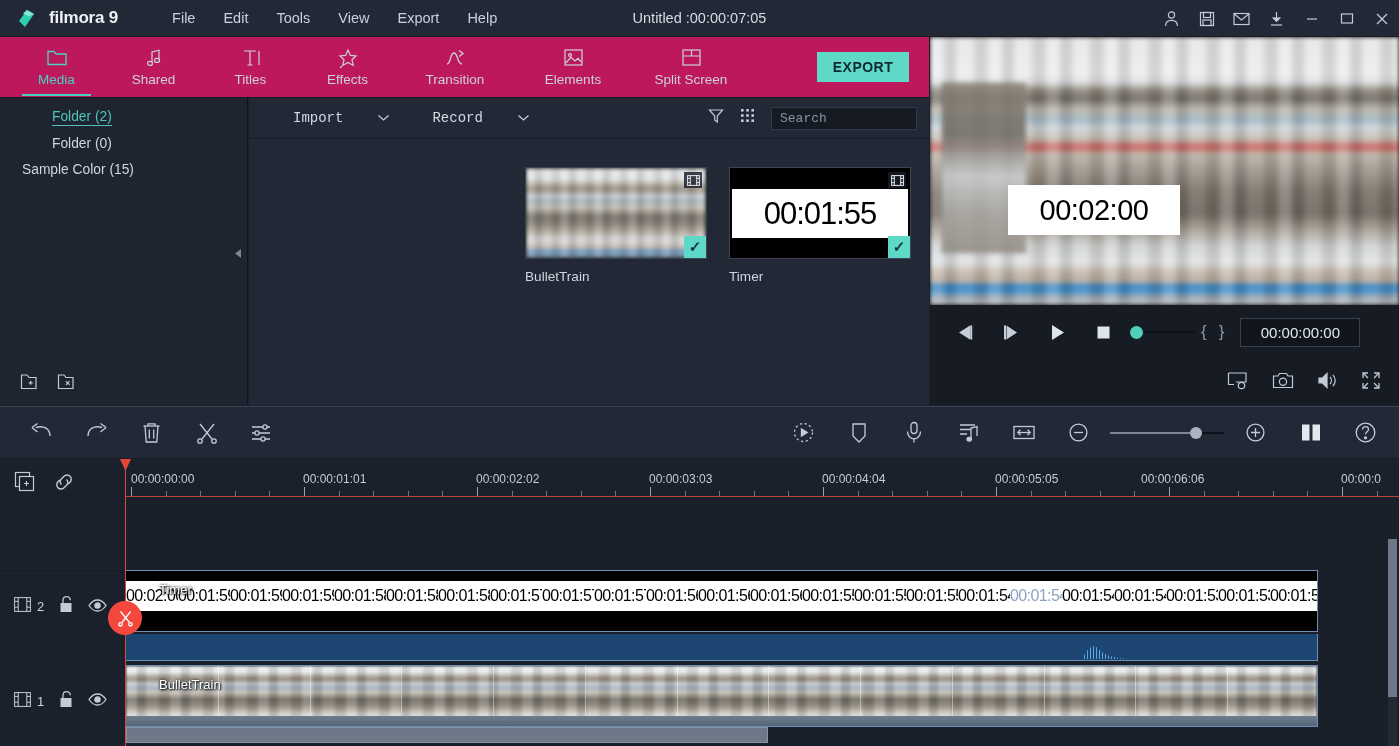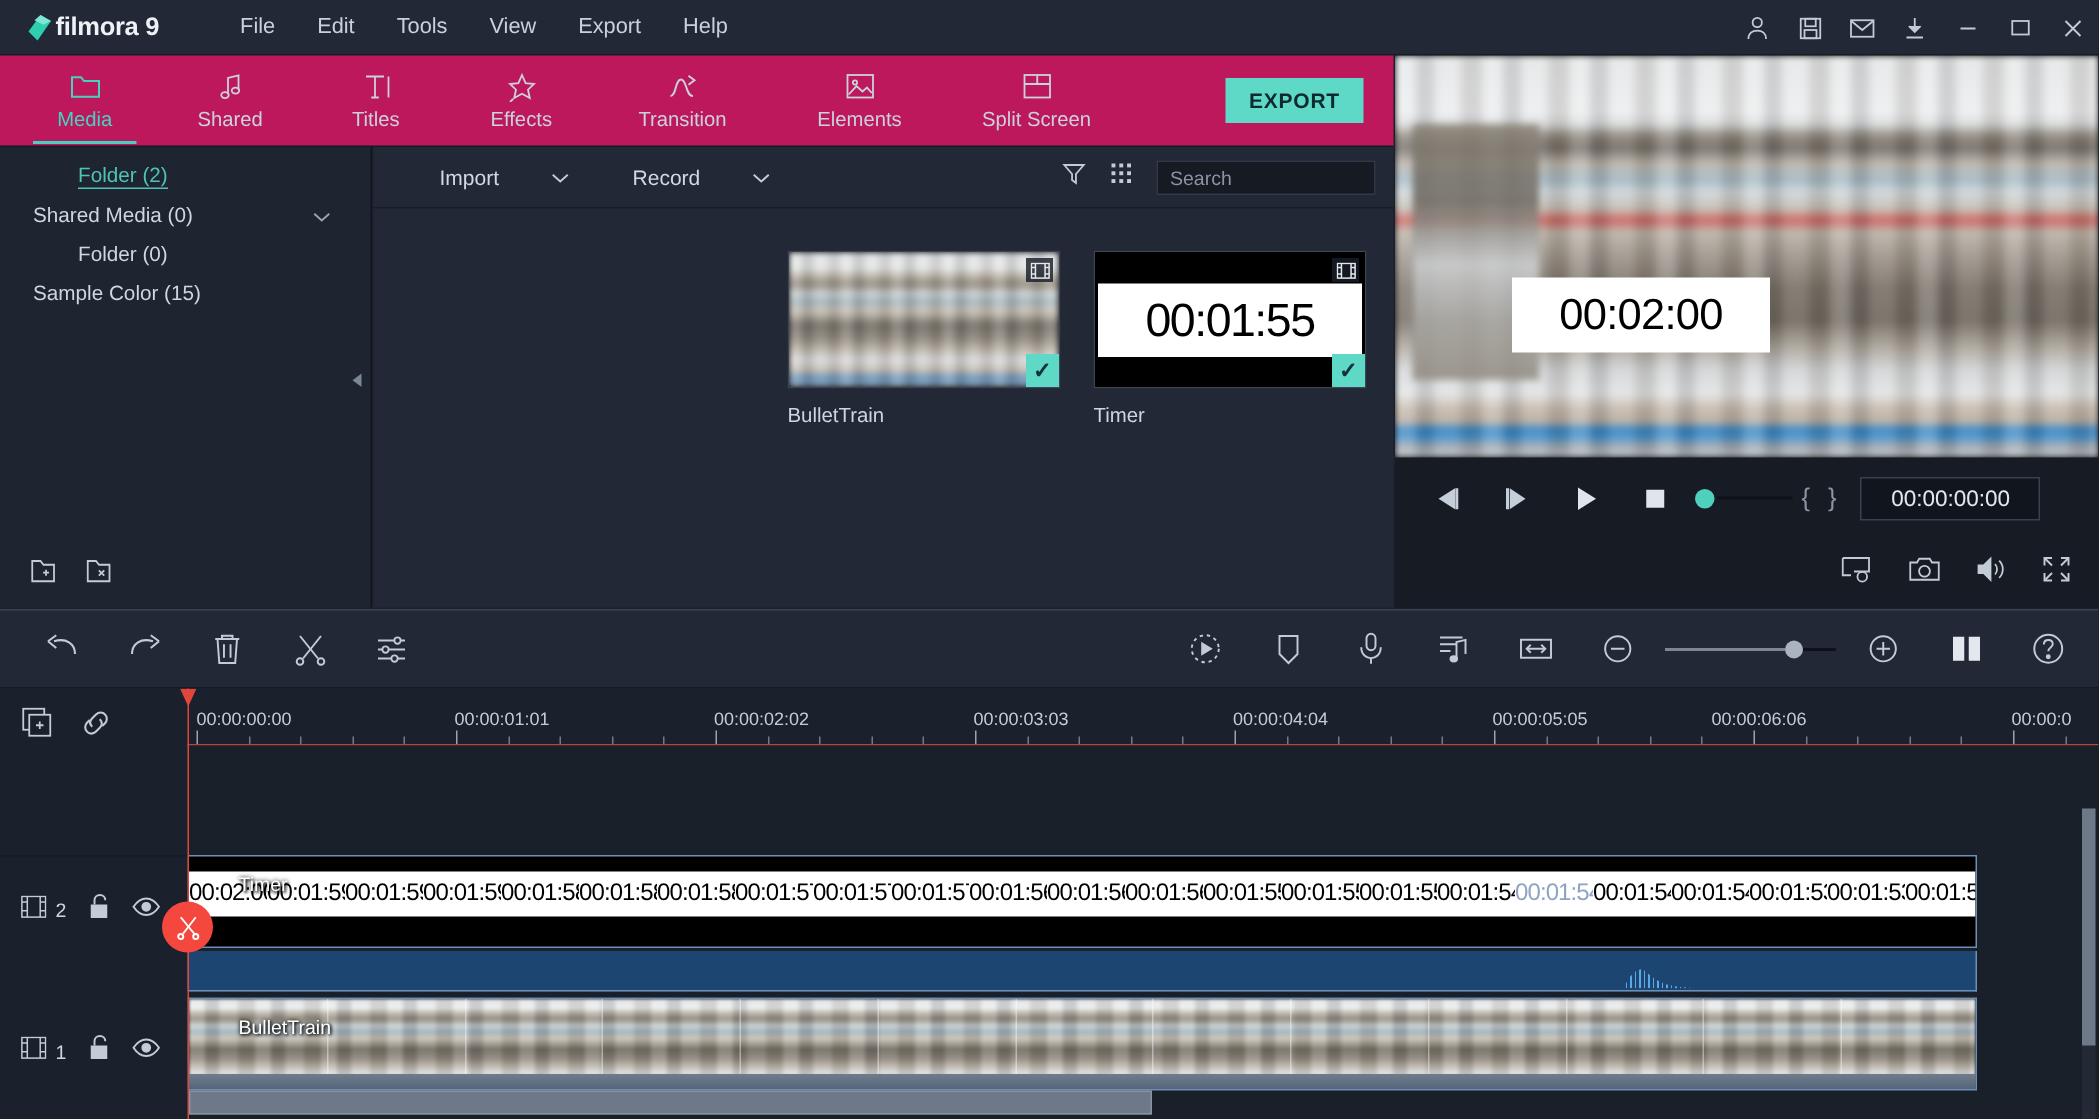--- a/index.html
+++ b/index.html
@@ -12,21 +12,21 @@
   }
   .app { position: relative; width: 1399px; height: 746px; }
 
   
   .titlebar {
     position: absolute; left: 0; top: 0; width: 1399px; height: 37px;
     background: #222836;
     display: flex; align-items: center;
     border-bottom: 1px solid #161b24;
   }
-  .logo-wrap { display: flex; align-items: center; gap: 0; padding-left: 16px; }
+  .logo-wrap { display: flex; align-items: center; gap: 12px; padding-left: 16px; }
   .logo-mark { width: 21px; height: 21px; position: relative; }
   .logo-text { font-size: 17px; font-weight: bold; color: #eef2f6; letter-spacing: -0.2px; }
   .menubar { display: flex; align-items: center; gap: 0; margin-left: 40px; }
   .menu-item {
     font-size: 14.5px; color: #c9d1dc; padding: 5px 14px; cursor: default;
   }
   .doc-title {
     position: absolute; left: 0; right: 0; text-align: center;
     font-size: 14.5px; color: #d5dbe4; pointer-events: none;
   }
@@ -86,21 +86,21 @@
     font-size: 10px; color: #7b8696; cursor: pointer;
   }
 
   
   .mediapanel {
     position: absolute; left: 249px; top: 98px; width: 680px; height: 307px;
     background: #222836;
   }
   .media-toolbar {
     height: 41px; display: flex; align-items: center;
-    border-bottom: 1px solid #171d26; position: relative;
+    border-bottom: 1px solid #171d26; position: relative; font-family: Liberation Mono, monospace;
   }
   .tb-btn { display: flex; align-items: center; gap: 34px; font-size: 14px; color: #d2d9e3; cursor: default; }
   .tb-import { margin-left: 44px; }
   .tb-record { margin-left: 42px; }
   .tb-right { position: absolute; right: 12px; display: flex; align-items: center; gap: 16px; }
   .searchbox {
     width: 146px; height: 23px; background: #151a23; border: 1px solid #323a4a;
     display: flex; align-items: center; padding: 0 6px 0 8px; position: relative;
   }
   .searchbox input {
@@ -369,20 +369,21 @@
       <span class="logo-text">filmora 9</span>
     </div>
     <div class="menubar">
       <div class="menu-item">File</div>
       <div class="menu-item">Edit</div>
       <div class="menu-item">Tools</div>
       <div class="menu-item">View</div>
       <div class="menu-item">Export</div>
       <div class="menu-item">Help</div>
     </div>
+    <div class="doc-title">Untitled :00:00:07:05</div>
     <div class="win-icons">
       <div class="wicon">
         <svg width="17" height="17" viewBox="0 0 17 17" fill="none" stroke="#c3cbd6" stroke-width="1.2">
           <circle cx="8.5" cy="5" r="3.1"></circle>
             <path d="M2.6 16c0-3.6 2.6-5.6 5.9-5.6s5.9 2 5.9 5.6"></path>
         </svg>
       </div>
       <div class="wicon">
         <svg width="16" height="16" viewBox="0 0 16 16" fill="none" stroke="#c3cbd6" stroke-width="1.2">
           <rect x="1.5" y="1.5" width="13" height="13"></rect>
@@ -485,28 +486,20 @@
       </span>
       <span>Split Screen</span>
     </div>
     <button class="export-btn">EXPORT</button>
   </div>
 
   <div class="sidebar">
     <div style="padding-top:6px">
       <div class="side-item indent sel">
         <span class="lbl">Folder (2)</span>
-      </div>
-      <div class="side-item">
-        <span class="lbl">Shared Media (0)</span>
-        <span class="side-chev">
-          <svg width="13" height="8" viewBox="0 0 13 8" fill="none" stroke="#9aa3b0" stroke-width="1.3">
-              <path d="M1.5 1.5 L6.5 6 L11.5 1.5"></path>
-            </svg>
-        </span>
       </div>
       <div class="side-item indent">
         <span class="lbl">Folder (0)</span>
       </div>
       <div class="side-item">
         <span class="lbl">Sample Color (15)</span>
       </div>
     </div>
     <div class="collapse-arrow">
       <svg width="9" height="11" viewBox="0 0 9 11" fill="#7b8696">

